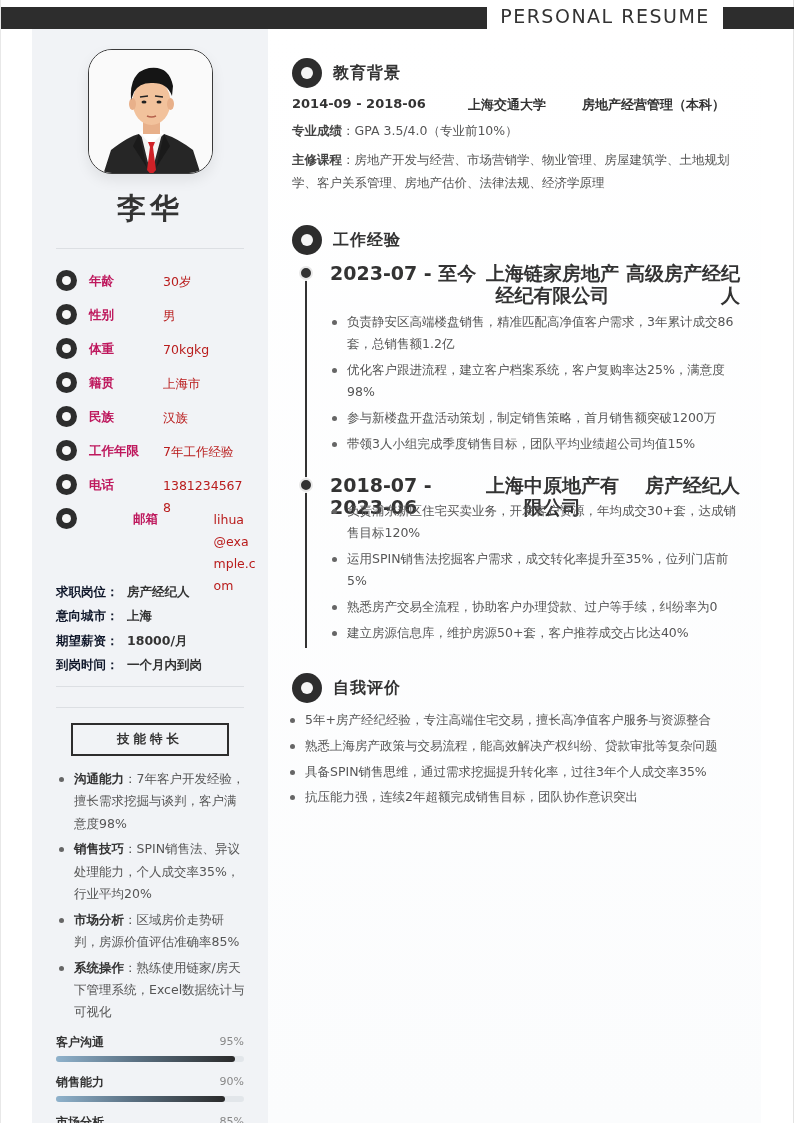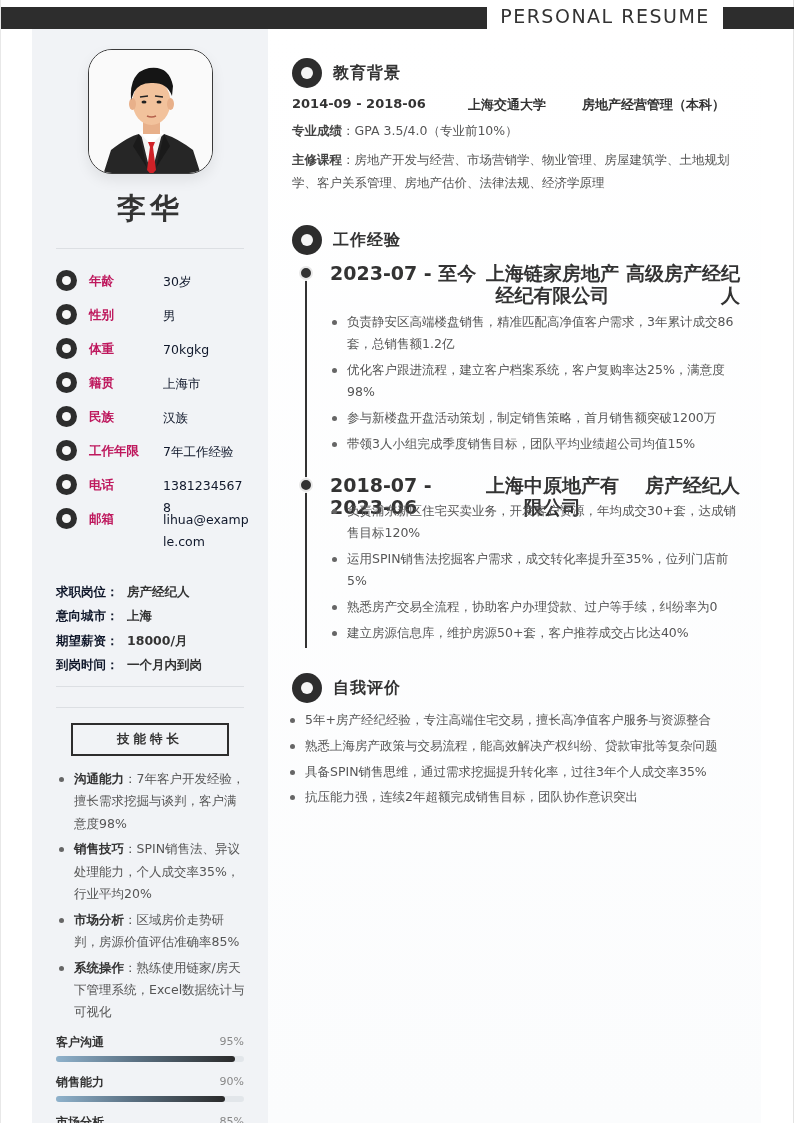--- a/index.html
+++ b/index.html
@@ -16,21 +16,21 @@
 
   .avatar { position: absolute; left: 56px; top: 20px; width: 125px; height: 125px; border-radius: 24px; border: 1.5px solid #3a3a3a; background: #fafafa; overflow: hidden; box-shadow: 0 6px 14px rgba(0,0,0,0.08); }
   .name { position: absolute; left: 0; top: 160px; width: 236px; text-align: center; font-size: 29px; font-weight: bold; color: #333; letter-spacing: 4px; }
   .divider { position: absolute; left: 24px; width: 188px; height: 1px; background: #dcdfe3; }
 
   .info-list { position: absolute; left: 24px; top: 242px; width: 200px; }
   .info-row { display: flex; align-items: flex-start; height: 34px; }
   .info-icon { width: 21px; height: 21px; border-radius: 50%; background: #2d2d2d; position: relative; flex: none; margin-top: -1px; }
   .info-icon::after { content: ""; position: absolute; left: 6px; top: 6px; width: 9px; height: 9px; border-radius: 50%; background: #f7f7f7; }
   .info-label { width: 74px; margin-left: 12px; font-size: 12.5px; font-weight: bold; color: #be185d; line-height: 20px; }
-  .info-value { width: 86px; font-size: 12.5px; color: #0f172a; line-height: 22px; word-break: break-all; }
+  .info-value { width: 86px; font-size: 12.5px; color: #b91c1c; line-height: 22px; word-break: break-all; }
 
   .job-list { position: absolute; left: 24px; top: 551px; width: 200px; }
   .job-row { display: flex; height: 24.5px; align-items: center; font-size: 12.5px; }
   .job-label { color: #0f172a; font-weight: bold; width: 71px; }
   .job-value { color: #333; font-weight: bold; }
 
   .skill-title-box { position: absolute; left: 39px; top: 694px; width: 158px; height: 33px; border: 2px solid #2d2d2d; display: flex; align-items: center; justify-content: center; font-size: 12.5px; font-weight: bold; letter-spacing: 4px; color: #333; background: #f1f3f6; }
 
   .skill-list { position: absolute; left: 24px; top: 739px; width: 190px; list-style: none; }
   .skill-item { position: relative; padding-left: 18px; font-size: 12.5px; line-height: 22.3px; color: #555; margin-bottom: 3.5px; }
@@ -143,21 +143,21 @@
       <div class="info-row">
         <span class="info-icon"></span>
         <span class="info-label">工作年限</span>
         <span class="info-value">7年工作经验</span>
       </div>
       <div class="info-row">
         <span class="info-icon"></span>
         <span class="info-label">电话</span>
         <span class="info-value">13812345678</span>
       </div>
-      <div class="info-row" style="height:56px;">
+      <div class="info-row" style="height:56px;gap:44px;">
         <span class="info-icon"></span>
         <span class="info-label">邮箱</span>
         <span class="info-value">lihua@example.com</span>
       </div>
     </div>
 
     <div class="job-list">
       <div class="job-row">
         <span class="job-label">求职岗位：</span>
         <span class="job-value">房产经纪人</span>

